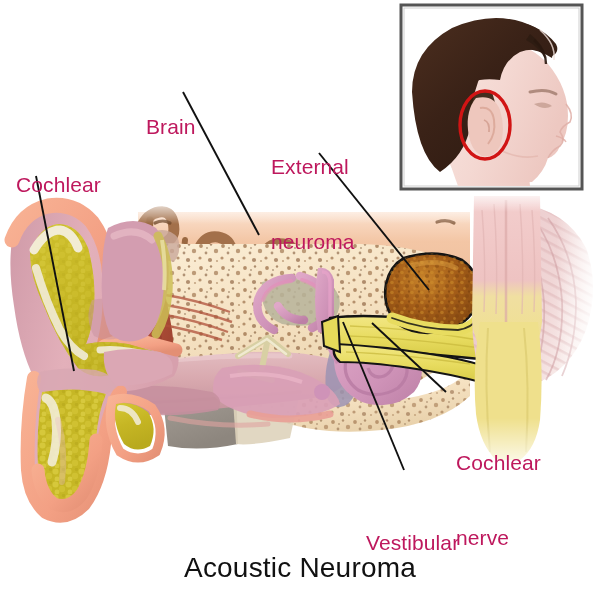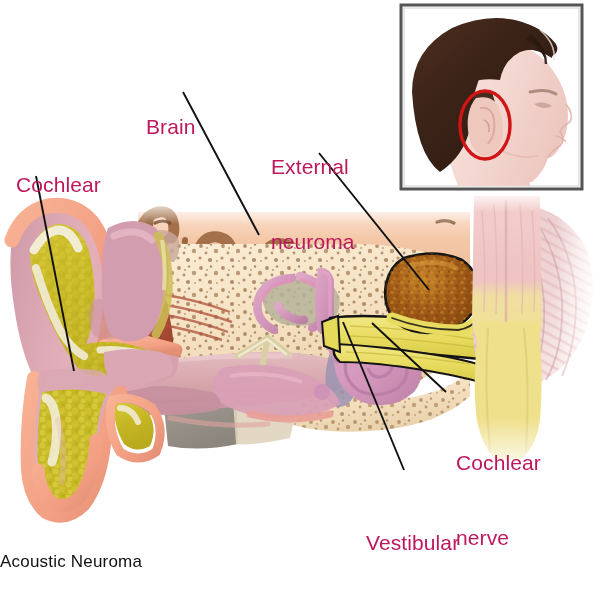--- a/index.html
+++ b/index.html
@@ -32,22 +32,23 @@
     line-height: 25px;
     color: #be185d;
     white-space: pre;
     letter-spacing: 0.1px;
   }
   #caption {
     position: absolute;
     left: 0;
     top: 552px;
     width: 600px;
+    text-align: center;
     font-family: "Liberation Sans", sans-serif;
-    font-size: 17px;
+    font-size: 28px;
     color: #111111;
     letter-spacing: 0.2px;
   }
 </style>
 </head>
 <body>
 
 <div id="figure">
 
   <svg id="art" viewBox="0 0 600 600" xmlns="http://www.w3.org/2000/svg">

